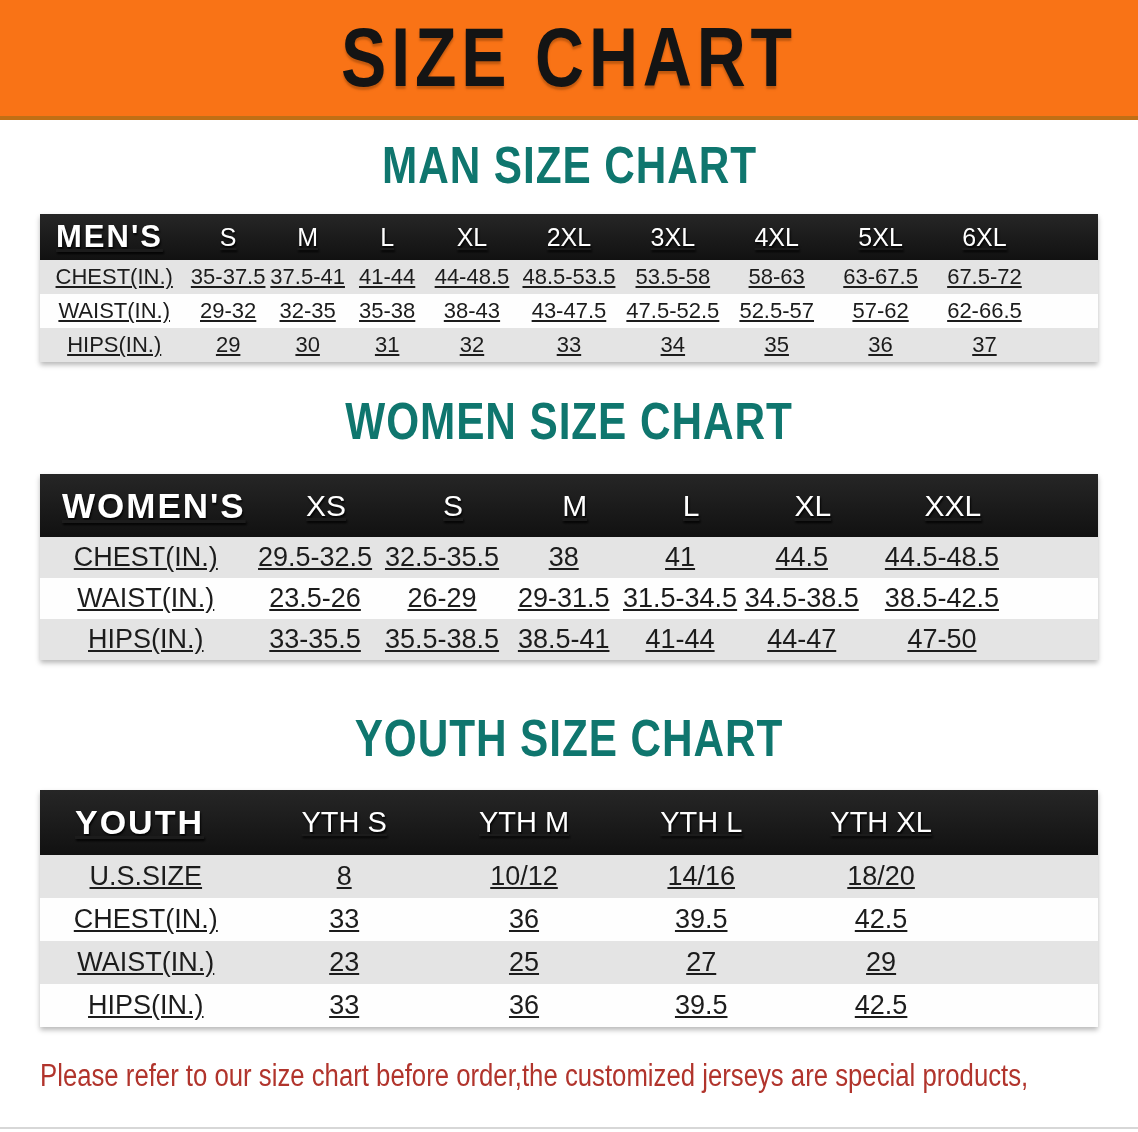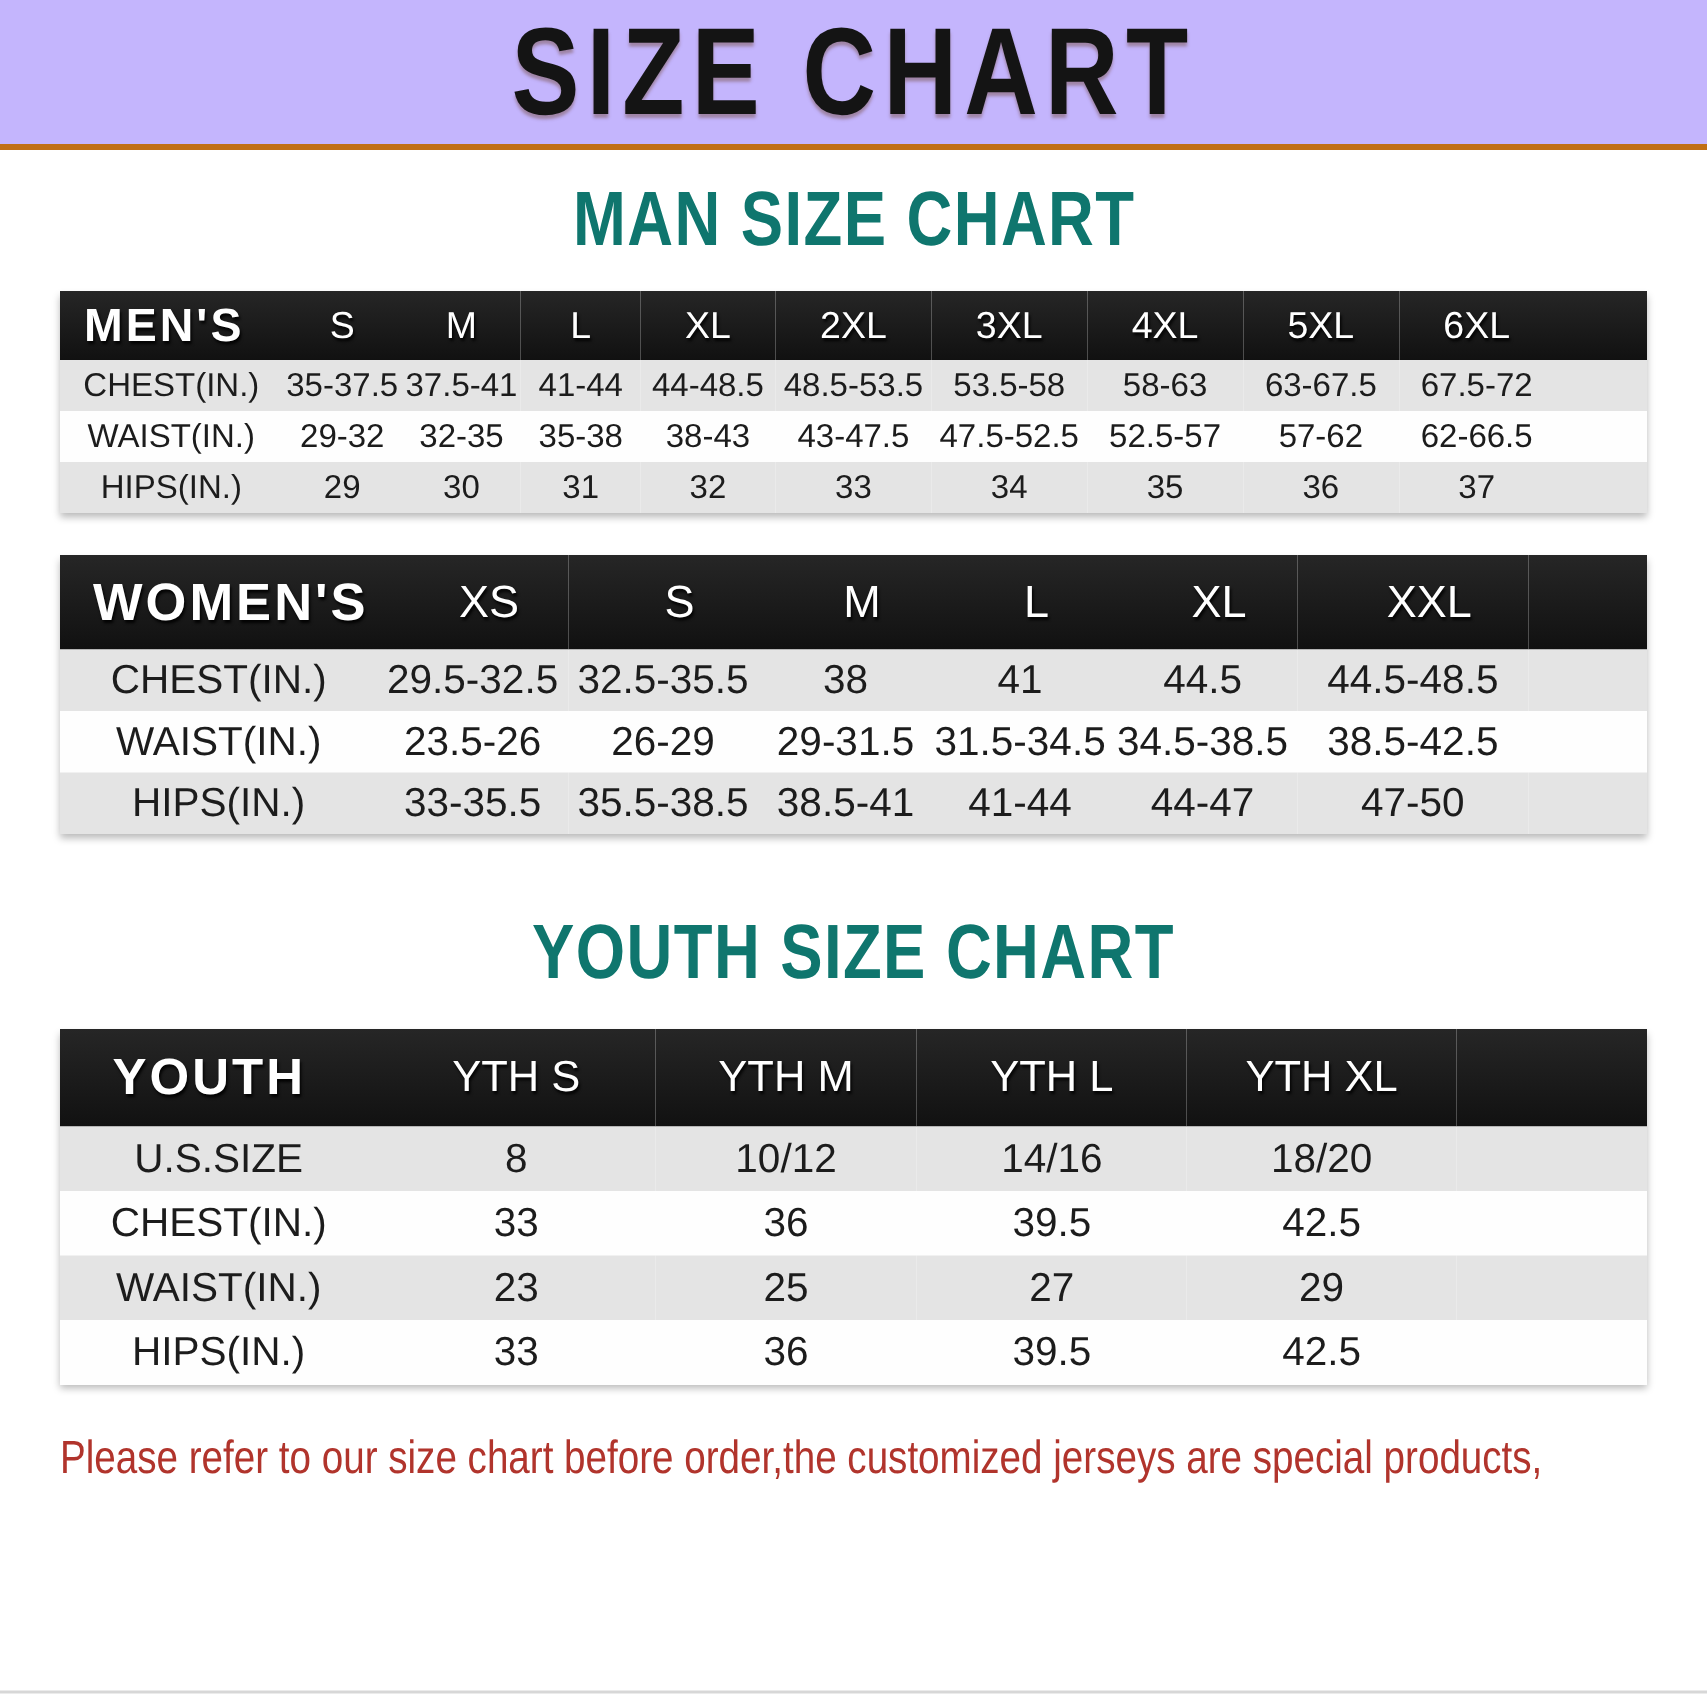--- a/index.html
+++ b/index.html
@@ -10,22 +10,22 @@
     background: #ffffff;
     font-family: "Liberation Sans", sans-serif;
     color: #1c1c1c;
     overflow: hidden;
   }
   .page { width: 1138px; height: 1132px; position: relative; }
 
   
   .banner {
     width: 100%;
-    height: 100px;
-    background: #c4b5fd;
+    height: 120px;
+    background: #f97316;
     border-bottom: 4px solid #c06f15;
     display: flex;
     align-items: center;
     justify-content: center;
   }
   .banner-title {
     margin: 0;
     font-size: 70px;
     font-weight: 900;
     color: #141414;
@@ -54,20 +54,21 @@
   .heading-man   { margin-top: 22px; }
   .heading-women { margin-top: 36px; }
   .heading-youth { margin-top: 55px; text-align: center; }
 
   
   .size-table {
     width: 1058px;
     border-collapse: collapse;
     table-layout: fixed;
     box-shadow: 0 3px 5px rgba(0,0,0,0.28);
+    text-decoration: underline;
   }
   .size-table th, .size-table td {
     padding: 0;
     text-align: center;
     vertical-align: middle;
     white-space: nowrap;
   }
   .head-row th {
     background: linear-gradient(#262626, #111111);
     color: #ffffff;
@@ -205,20 +206,21 @@
           <td>35</td>
           <td>36</td>
           <td>37</td>
           <td></td>
         </tr>
       </tbody>
     </table>
   </section>
 
   <section>
+    <h2 class="section-heading heading-women"><span>WOMEN SIZE CHART</span></h2>
 
     <table class="size-table table-women">
       <colgroup>
         <col style="width:20%">
           <col style="width:12%">
           <col style="width:12%">
           <col style="width:11%">
           <col style="width:11%">
           <col style="width:12%">
           <col style="width:14.5%">

